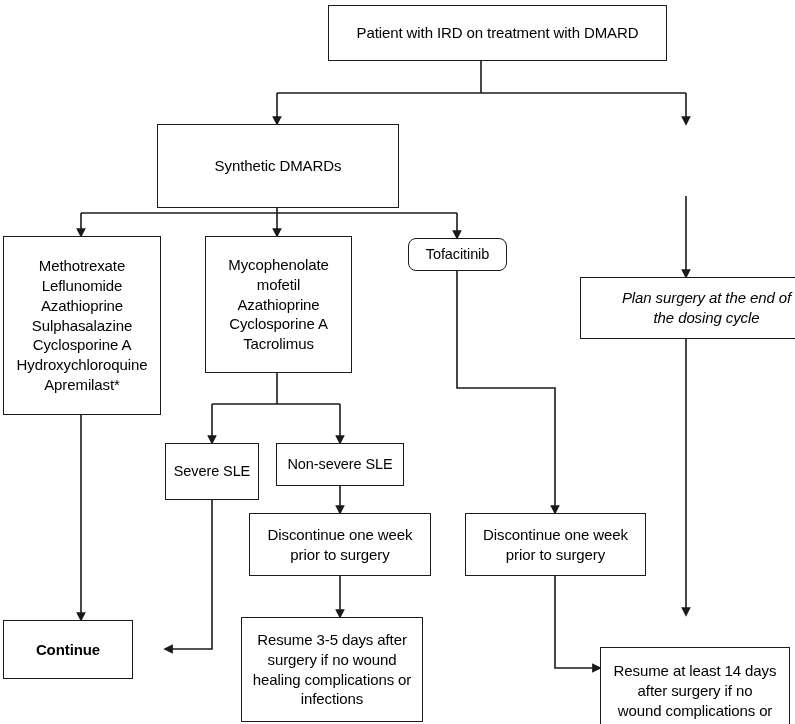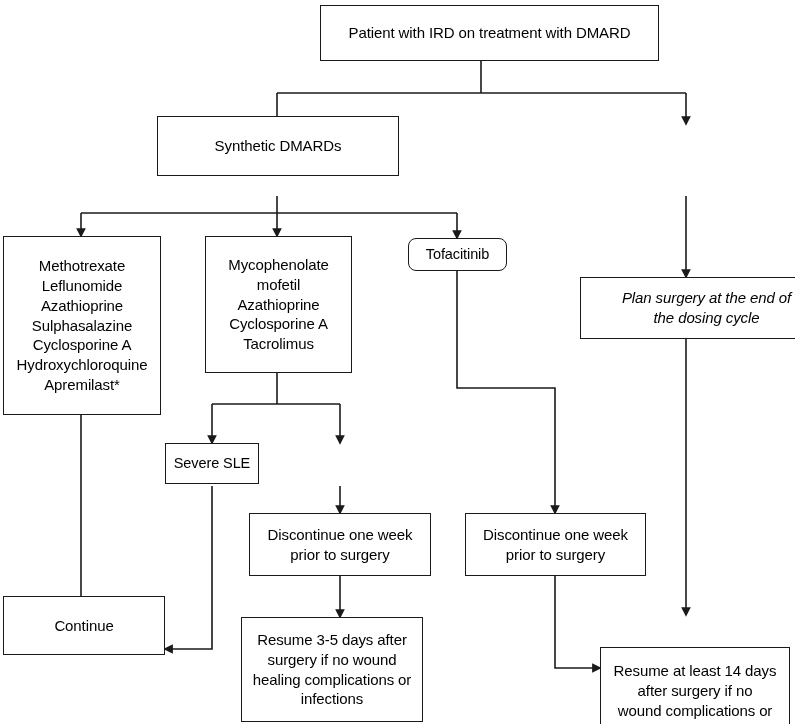--- a/index.html
+++ b/index.html
@@ -89,25 +89,25 @@
       <path d="M 81 415 L 81 620" marker-end="url(#arrow)"></path>
 
       <path d="M 212 486 L 212 649 L 165 649" marker-end="url(#arrow)"></path>
 
       <path d="M 457 271 L 457 388 L 555 388 L 555 513" marker-end="url(#arrow)"></path>
 
       <path d="M 555 576 L 555 668 L 600 668" marker-end="url(#arrow)"></path>
     </g>
   </svg>
 
-  <div class="node" style="left:320px; top:5px; width:339px; height:56px;">
+  <div class="node" style="left:328px; top:5px; width:339px; height:56px;">
     <span class="node-label">Patient with IRD on treatment with DMARD</span>
   </div>
 
-  <div class="node" style="left:157px; top:116px; width:242px; height:60px;">
+  <div class="node" style="left:157px; top:124px; width:242px; height:84px;">
     <span class="node-label">Synthetic DMARDs</span>
   </div>
 
 
   <div class="node" style="left:3px; top:236px; width:158px; height:179px;">
     <span class="node-label">Methotrexate
 Leflunomide
 Azathioprine
 Sulphasalazine
 Cyclosporine A
@@ -125,36 +125,39 @@
 
   <div class="node small" style="left:408px; top:238px; width:99px; height:33px;border-radius:8px;">
     <span class="node-label">Tofacitinib</span>
   </div>
 
   <div class="node" style="left:580px; top:277px; width:253px; height:62px;font-style:italic;">
     <span class="node-label">Plan surgery at the end of
 the dosing cycle</span>
   </div>
 
-  <div class="node small" style="left:165px; top:443px; width:94px; height:41px;">
+  <div class="node small" style="left:165px; top:443px; width:94px; height:57px;">
     <span class="node-label">Severe SLE</span>
   </div>
 
+  <div class="node small" style="left:276px; top:443px; width:128px; height:43px;">
+    <span class="node-label">Non-severe SLE</span>
+  </div>
 
   <div class="node" style="left:249px; top:513px; width:182px; height:63px;">
     <span class="node-label">Discontinue one week
 prior to surgery</span>
   </div>
 
   <div class="node" style="left:465px; top:513px; width:181px; height:63px;">
     <span class="node-label">Discontinue one week
 prior to surgery</span>
   </div>
 
-  <div class="node" style="left:3px; top:596px; width:162px; height:59px;">
+  <div class="node" style="left:3px; top:620px; width:130px; height:59px;font-weight:bold;">
     <span class="node-label">Continue</span>
   </div>
 
   <div class="node" style="left:241px; top:617px; width:182px; height:105px;">
     <span class="node-label">Resume 3-5 days after
 surgery if no wound
 healing complications or
 infections</span>
   </div>
 

